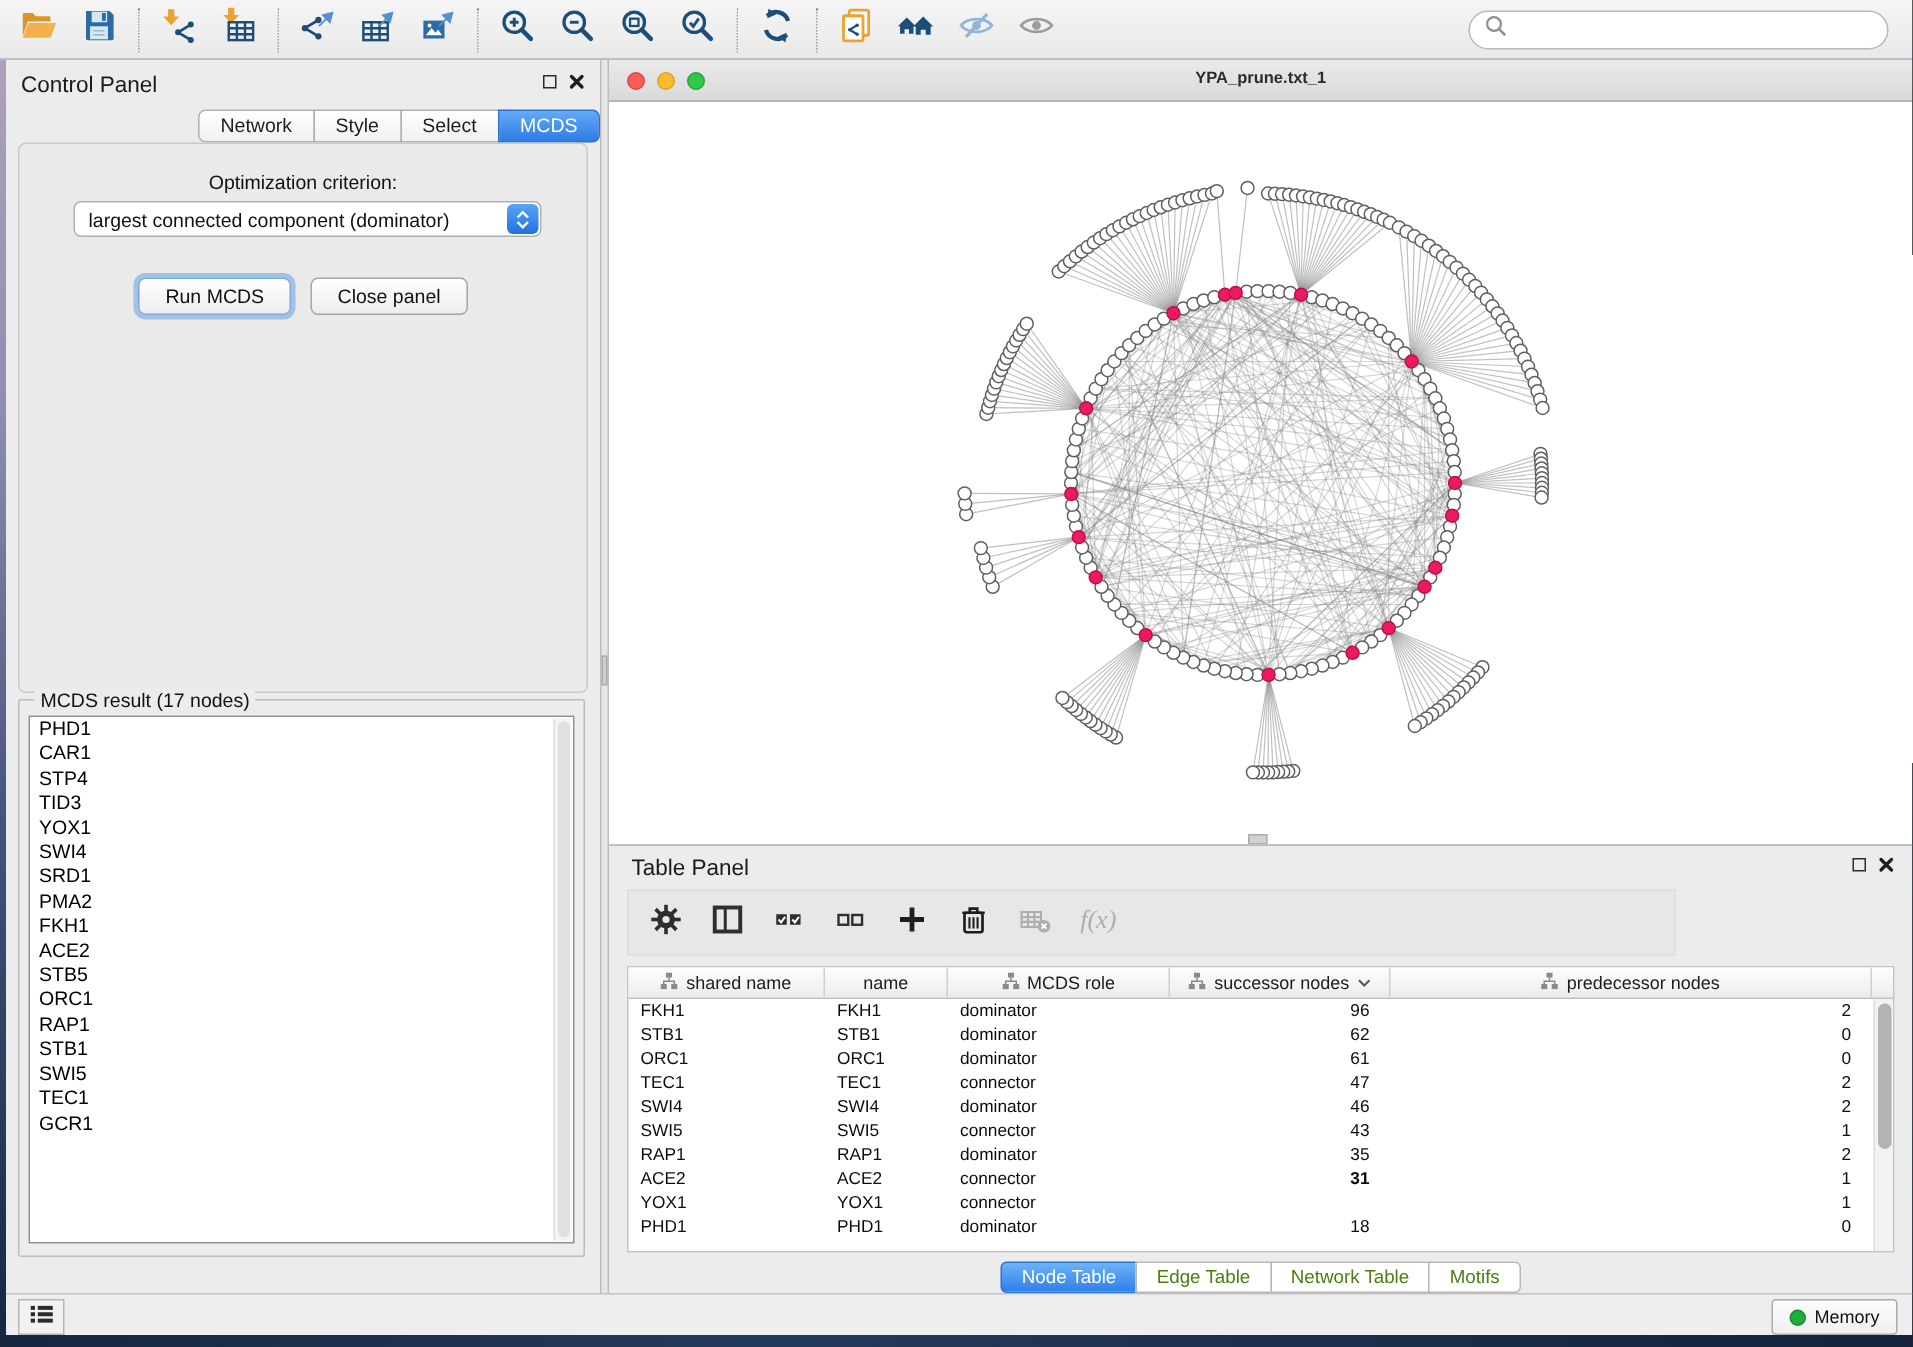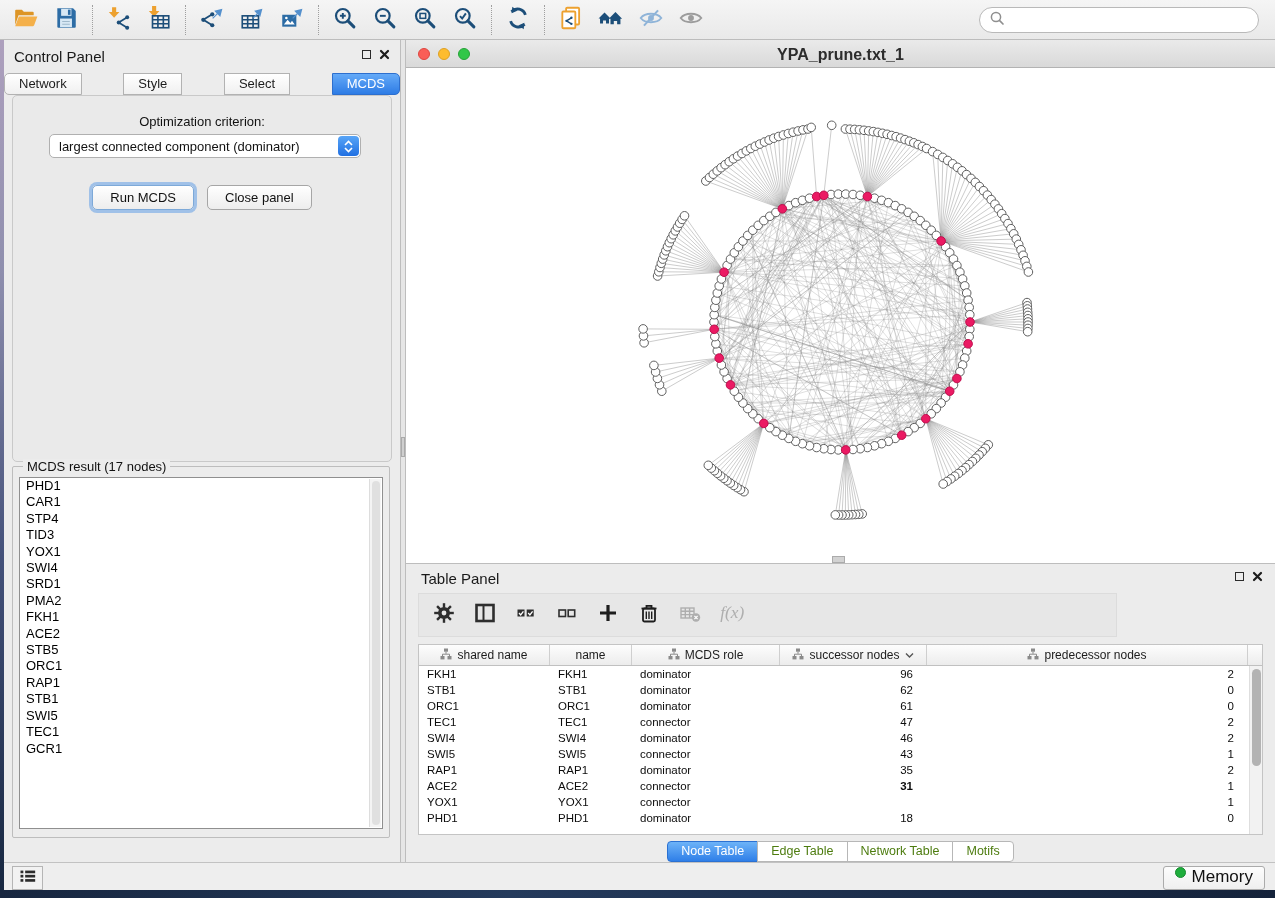--- a/index.html
+++ b/index.html
@@ -27,21 +27,21 @@
   #searchbox input { border:none; outline:none; flex:1; height:20px; font-size:13px; font-family:"Liberation Sans",sans-serif; background:transparent; }
   
   .win-btns { position:absolute; display:flex; align-items:center; gap:8px; }
   .float-btn { width:9px; height:9px; border:1.6px solid #2b2b2b; display:inline-block; }
   .close-btn svg { display:block; }
   .panel-title { font-size:15px; color:#1a1a1a; }
   
   #control-panel { position:absolute; left:4px; top:40px; width:396px; height:822px; background:#ececec; }
   #cp-title { position:absolute; left:10px; top:8px; }
   #cp-winbtns { right:10px; top:9px; }
-  #cp-tabs { position:absolute; left:0; top:33px; width:100%; display:flex; justify-content:space-between; }
+  #cp-tabs { position:absolute; left:0; top:33px; width:100%; display:flex; justify-content:flex-end; }
   .seg {
     height:22px; line-height:20px; font-size:13px; color:#1c1c1c; padding:0 14px;
     background:linear-gradient(#ffffff,#f0f0f0); border:1px solid #b2b2b2; margin-left:-1px; cursor:default;
   }
   .seg:first-child { border-radius:5px 0 0 5px; margin-left:0; }
   .seg:last-child { border-radius:0 5px 5px 0; }
   .seg.active { background:linear-gradient(#64aaf8,#2e7ce5); color:#fff; border-color:#2d6fce; }
   #cp-pane {
     position:absolute; left:8px; top:55px; width:380px; height:367px;
     background:#eaeaea; border:1px solid #c9c9c9; border-radius:5px;
@@ -82,21 +82,21 @@
   
   #net-titlebar {
     position:absolute; left:406px; top:40px; width:869px; height:28px;
     background:linear-gradient(#eaeaea,#d9d9d9); border-bottom:1px solid #b3b3b3;
   }
   #traffic { position:absolute; left:12px; top:8px; display:flex; gap:8px; }
   .light { width:12px; height:12px; border-radius:50%; }
   #light-red   { background:#fa5e57; border:1px solid #df4640; }
   #light-yellow{ background:#fdbc2f; border:1px solid #dfa123; }
   #light-green { background:#31c748; border:1px solid #27a338; }
-  #net-title { position:absolute; left:0; top:6px; width:100%; text-align:center; font-size:16px; font-weight:700; color:#2c2c2c; }
+  #net-title { position:absolute; left:0; top:6px; width:100%; text-align:center; font-size:11px; font-weight:700; color:#2c2c2c; }
   #net-canvas { position:absolute; left:406px; top:68px; width:869px; height:495px; background:#fff; overflow:hidden; }
   
   #table-panel { position:absolute; left:406px; top:563px; width:869px; height:299px; background:#ececec; border-top:1px solid #bdbdbd; }
   #tp-title { position:absolute; left:15px; top:6px; }
   #tp-winbtns { right:12px; top:7px; }
   #tp-toolbar {
     position:absolute; left:12px; top:29px; width:699px; height:44px;
     background:#e7e7e7; border:1px solid #dcdcdc;
     display:flex; align-items:center; gap:15px; padding-left:12px;
   }
@@ -115,21 +115,21 @@
     background:#ffffff; border:1px solid #b7b7b7; margin-left:-1px; cursor:default; }
   .seg2:first-child { border-radius:4px 0 0 4px; margin-left:0; }
   .seg2:last-child { border-radius:0 4px 4px 0; }
   .seg2.active { background:linear-gradient(#6db3f8,#2f7fe8); color:#fff; border-color:#2b71d2; }
   
   #status-bar { position:absolute; left:4px; top:862px; width:1271px; height:28px; background:#eeeeee; border-top:1px solid #c2c2c2; }
   #list-btn { position:absolute; left:8px; top:3px; width:31px; height:24px; border:1px solid #b5b5b5; background:#f2f2f2; display:flex; align-items:center; justify-content:center; }
   #memory-btn {
     position:absolute; right:10px; top:3px; height:24px; padding:0 11px;
     border:1px solid #ababab; border-radius:3px; background:linear-gradient(#fdfdfd,#efefef);
-    display:flex; align-items:flex-start; gap:6px; font-size:17px; color:#111;
+    display:flex; align-items:center; gap:6px; font-size:12px; color:#111;
   }
   #memory-dot { width:11px; height:11px; border-radius:50%; background:#1fae3d; border:1px solid #178a2f; }
   #wall-bottom { position:absolute; left:0; top:890px; width:1275px; height:8px; background:linear-gradient(90deg,#17263f,#243a5c 40%,#14223a); }
 </style>
 </head>
 <body>
 
 <div id="app">
 
   <div id="toolbar">

